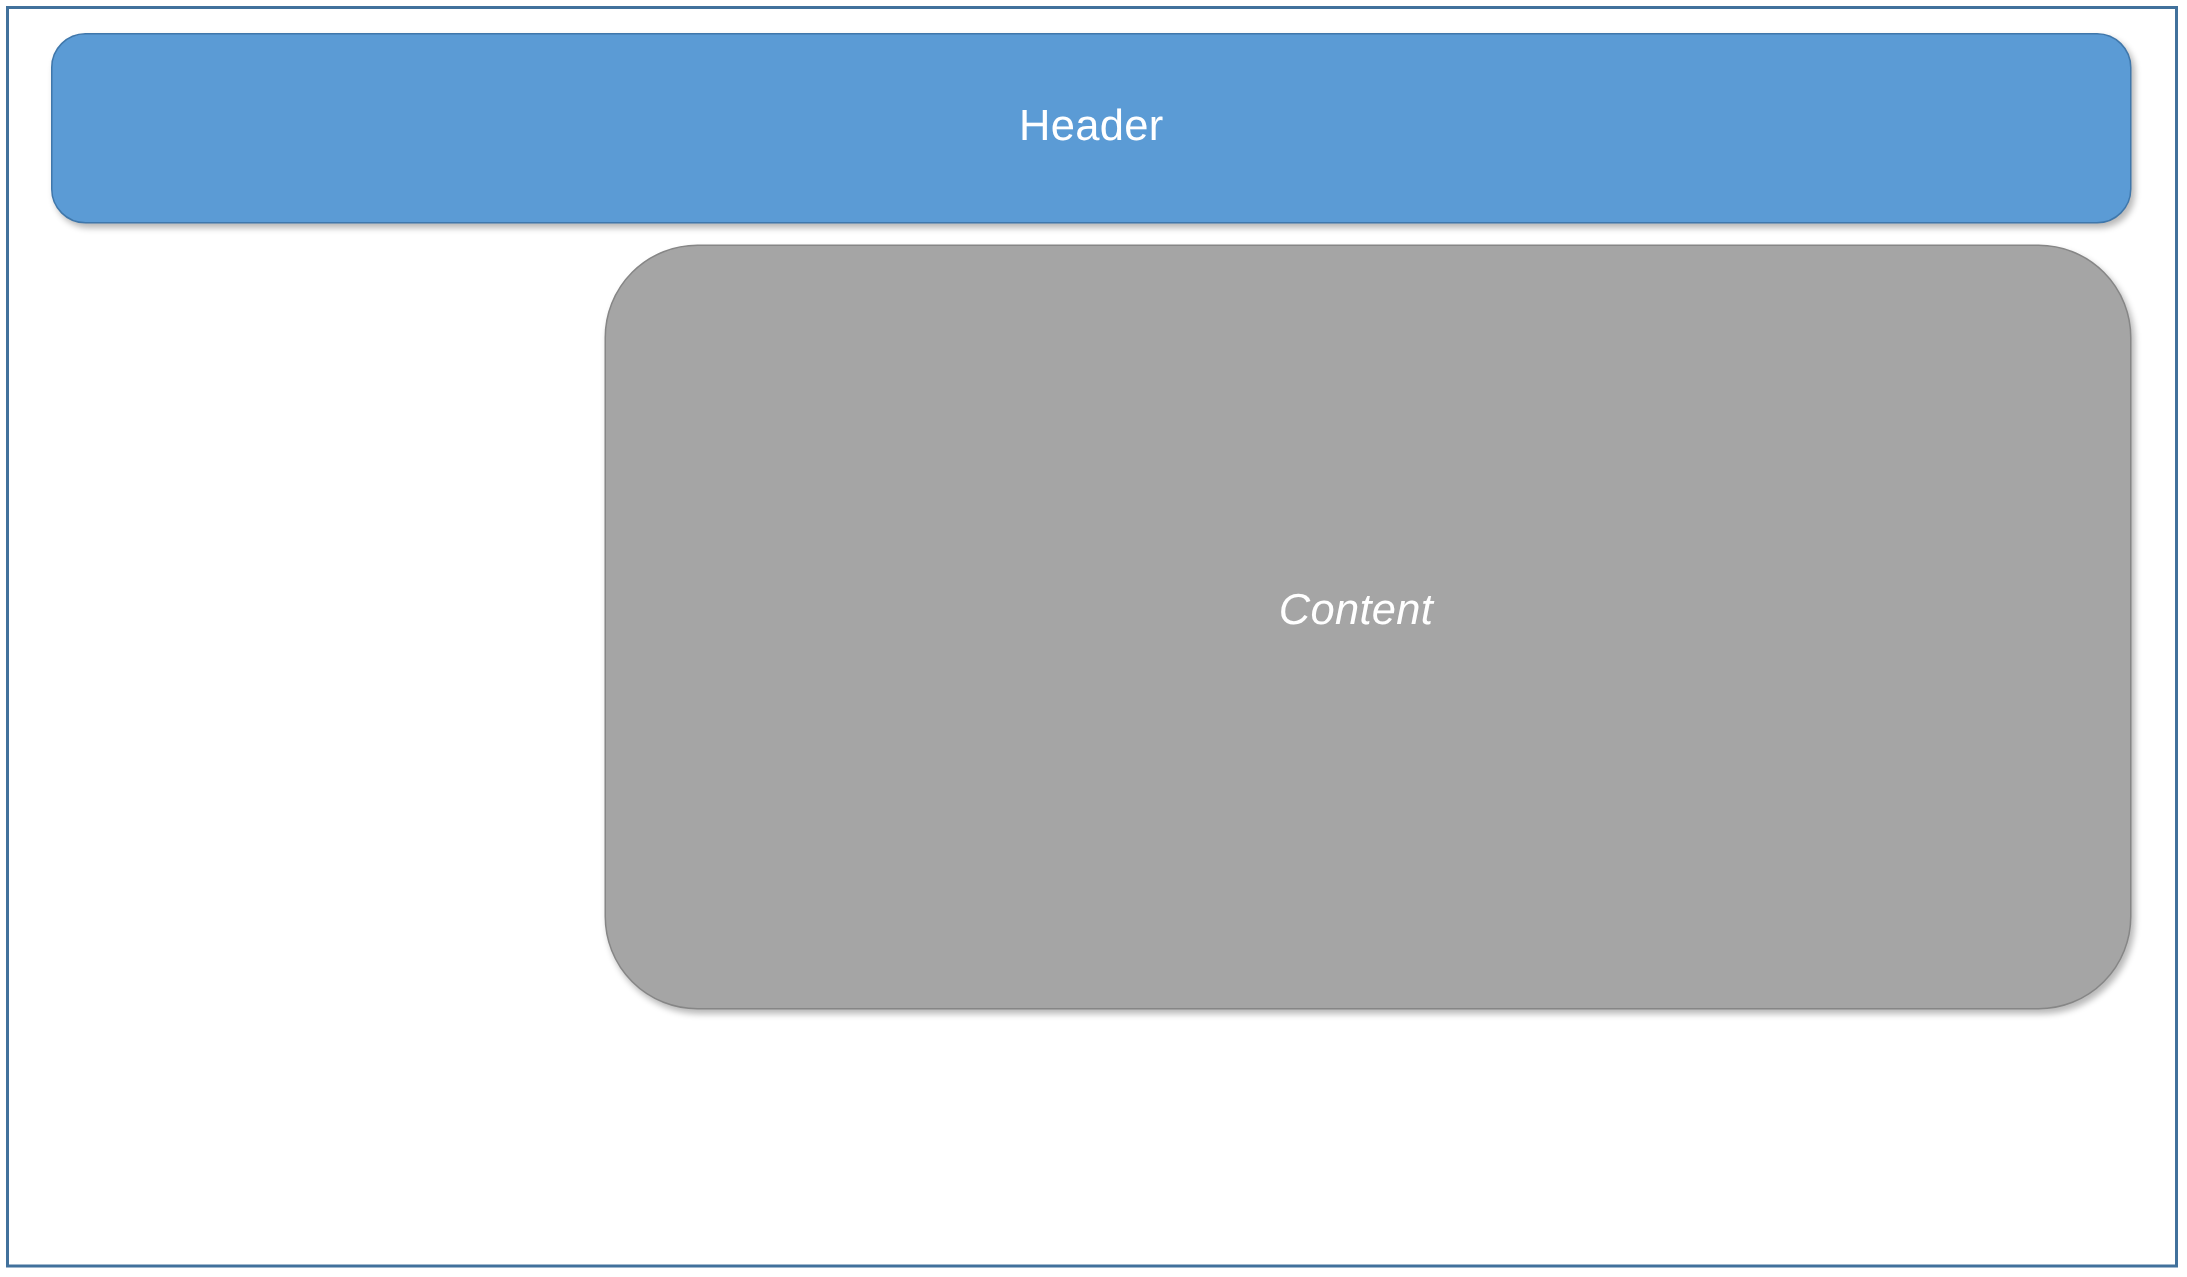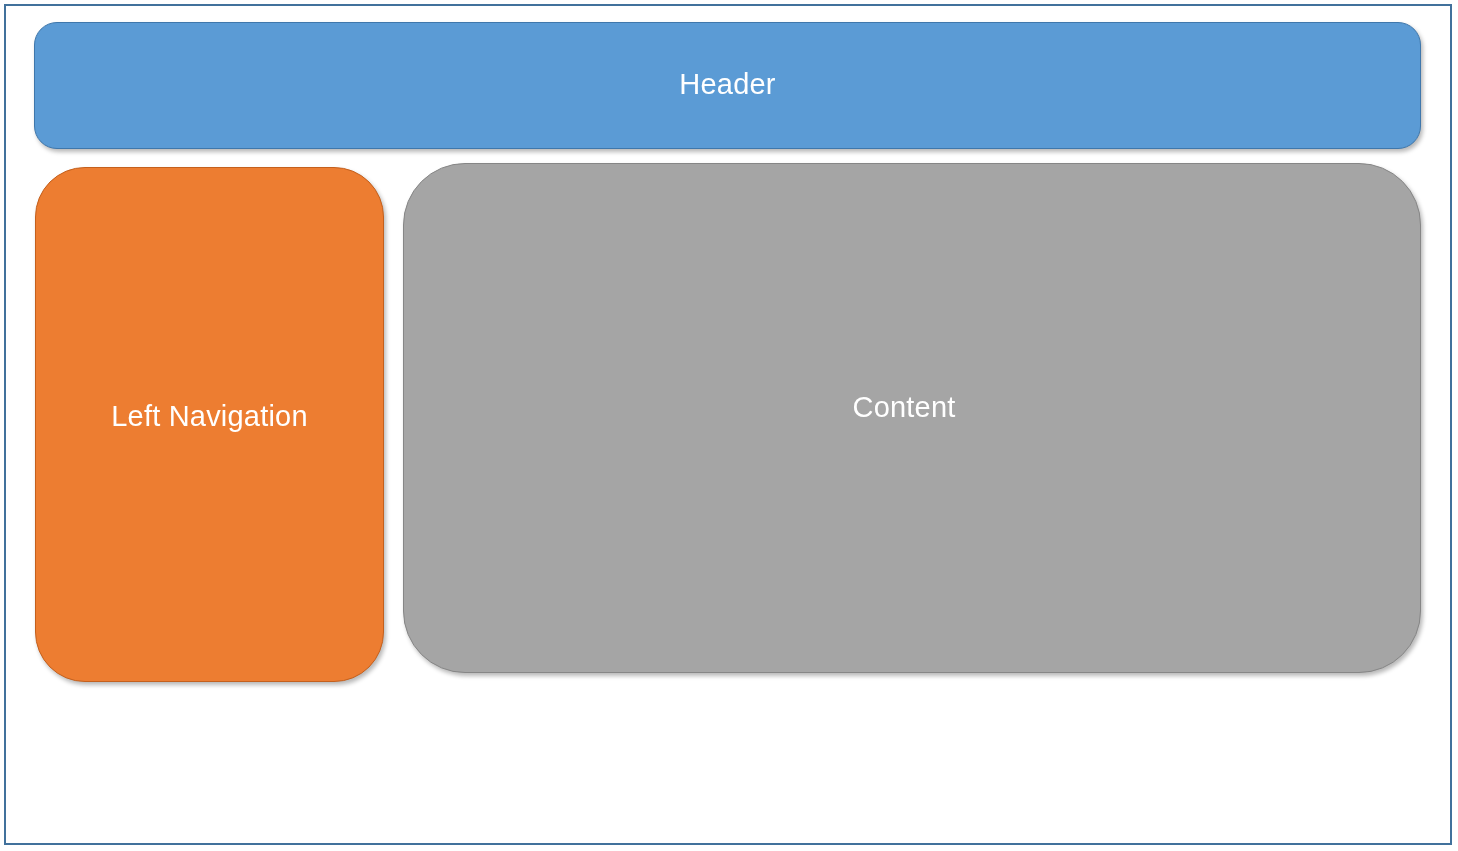--- a/index.html
+++ b/index.html
@@ -73,21 +73,21 @@
   
   .block--content {
     left: 403px;
     top: 163px;
     width: 1018px;
     height: 510px;
     background: #A5A5A5;
     border: 1px solid #868686;
     border-radius: 62px;
   }
-  .block--content .block__label { transform: translate(-8px, -11px); }
+  .block--content .block__label { transform: translate(-8px, -11px); font-style: italic; }
 
   
   .block--footer {
     left: 35px;
     top: 697px;
     width: 1386px;
     height: 131px;
     background: #70AD47;
     border: 1px solid #538235;
     border-radius: 21px;
@@ -103,22 +103,19 @@
 <body>
 
 <div class="canvas">
 
   <div class="frame"></div>
 
   <div class="block block--header">
     <span class="block__label">Header</span>
   </div>
 
-  <div class="block block--leftnav">
-    <span class="block__label">Left Navigation</span>
-  </div>
 
   <div class="block block--content">
     <span class="block__label">Content</span>
   </div>
 
 
 </div>
 
 </body></html>

